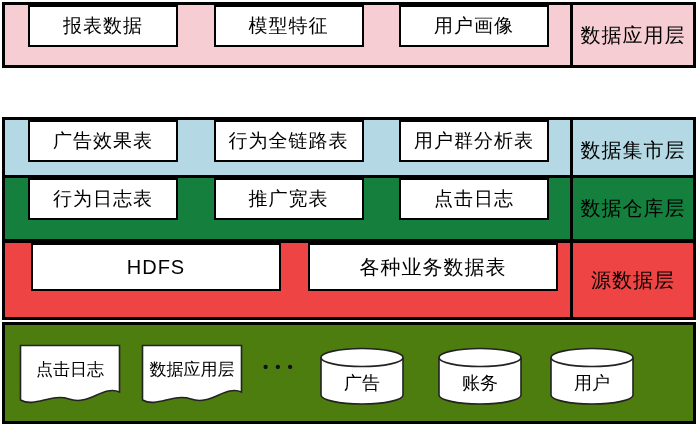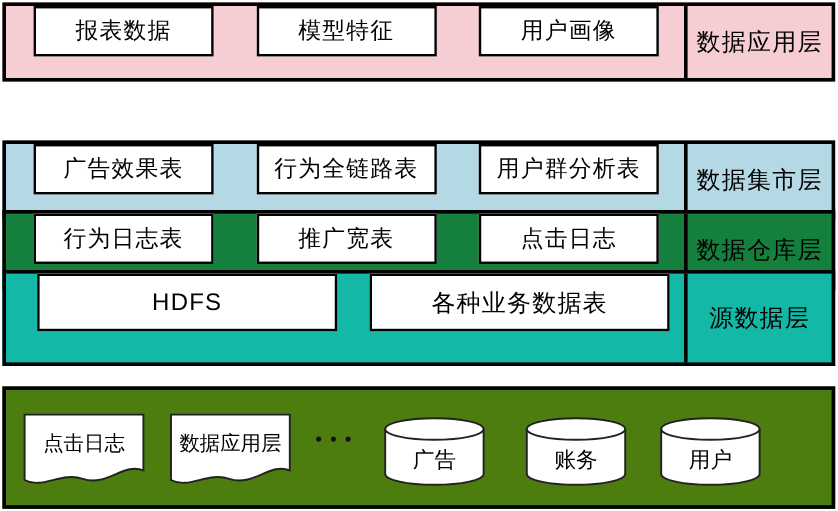--- a/index.html
+++ b/index.html
@@ -14,21 +14,21 @@
   .band{
     position:absolute;
     left:2px;width:688px;
     border:3px solid #000;
     display:flex;
     box-sizing:content-box;
   }
   .band-app {top:2px;  height:60px; background:#f5cdd3;}
   .band-mart{top:80px; height:61px; background:#b5d9e4;margin-top:37px;}
   .band-dw  {top:175px;height:61px; background:#15803d;}
-  .band-src {top:225px;height:74px; background:#14b8a6;}
+  .band-src {top:240px;height:74px; background:#ef4444;}
   .band-raw {top:322px;height:96px; background:#4d7c0f; display:block;}
 
   .band-content{
     flex:1;
     display:flex;
     justify-content:space-between;
     padding:0 21px 0 23px;
     min-width:0;
   }
   .band-src .band-content{padding:0 12px 0 26px;}

